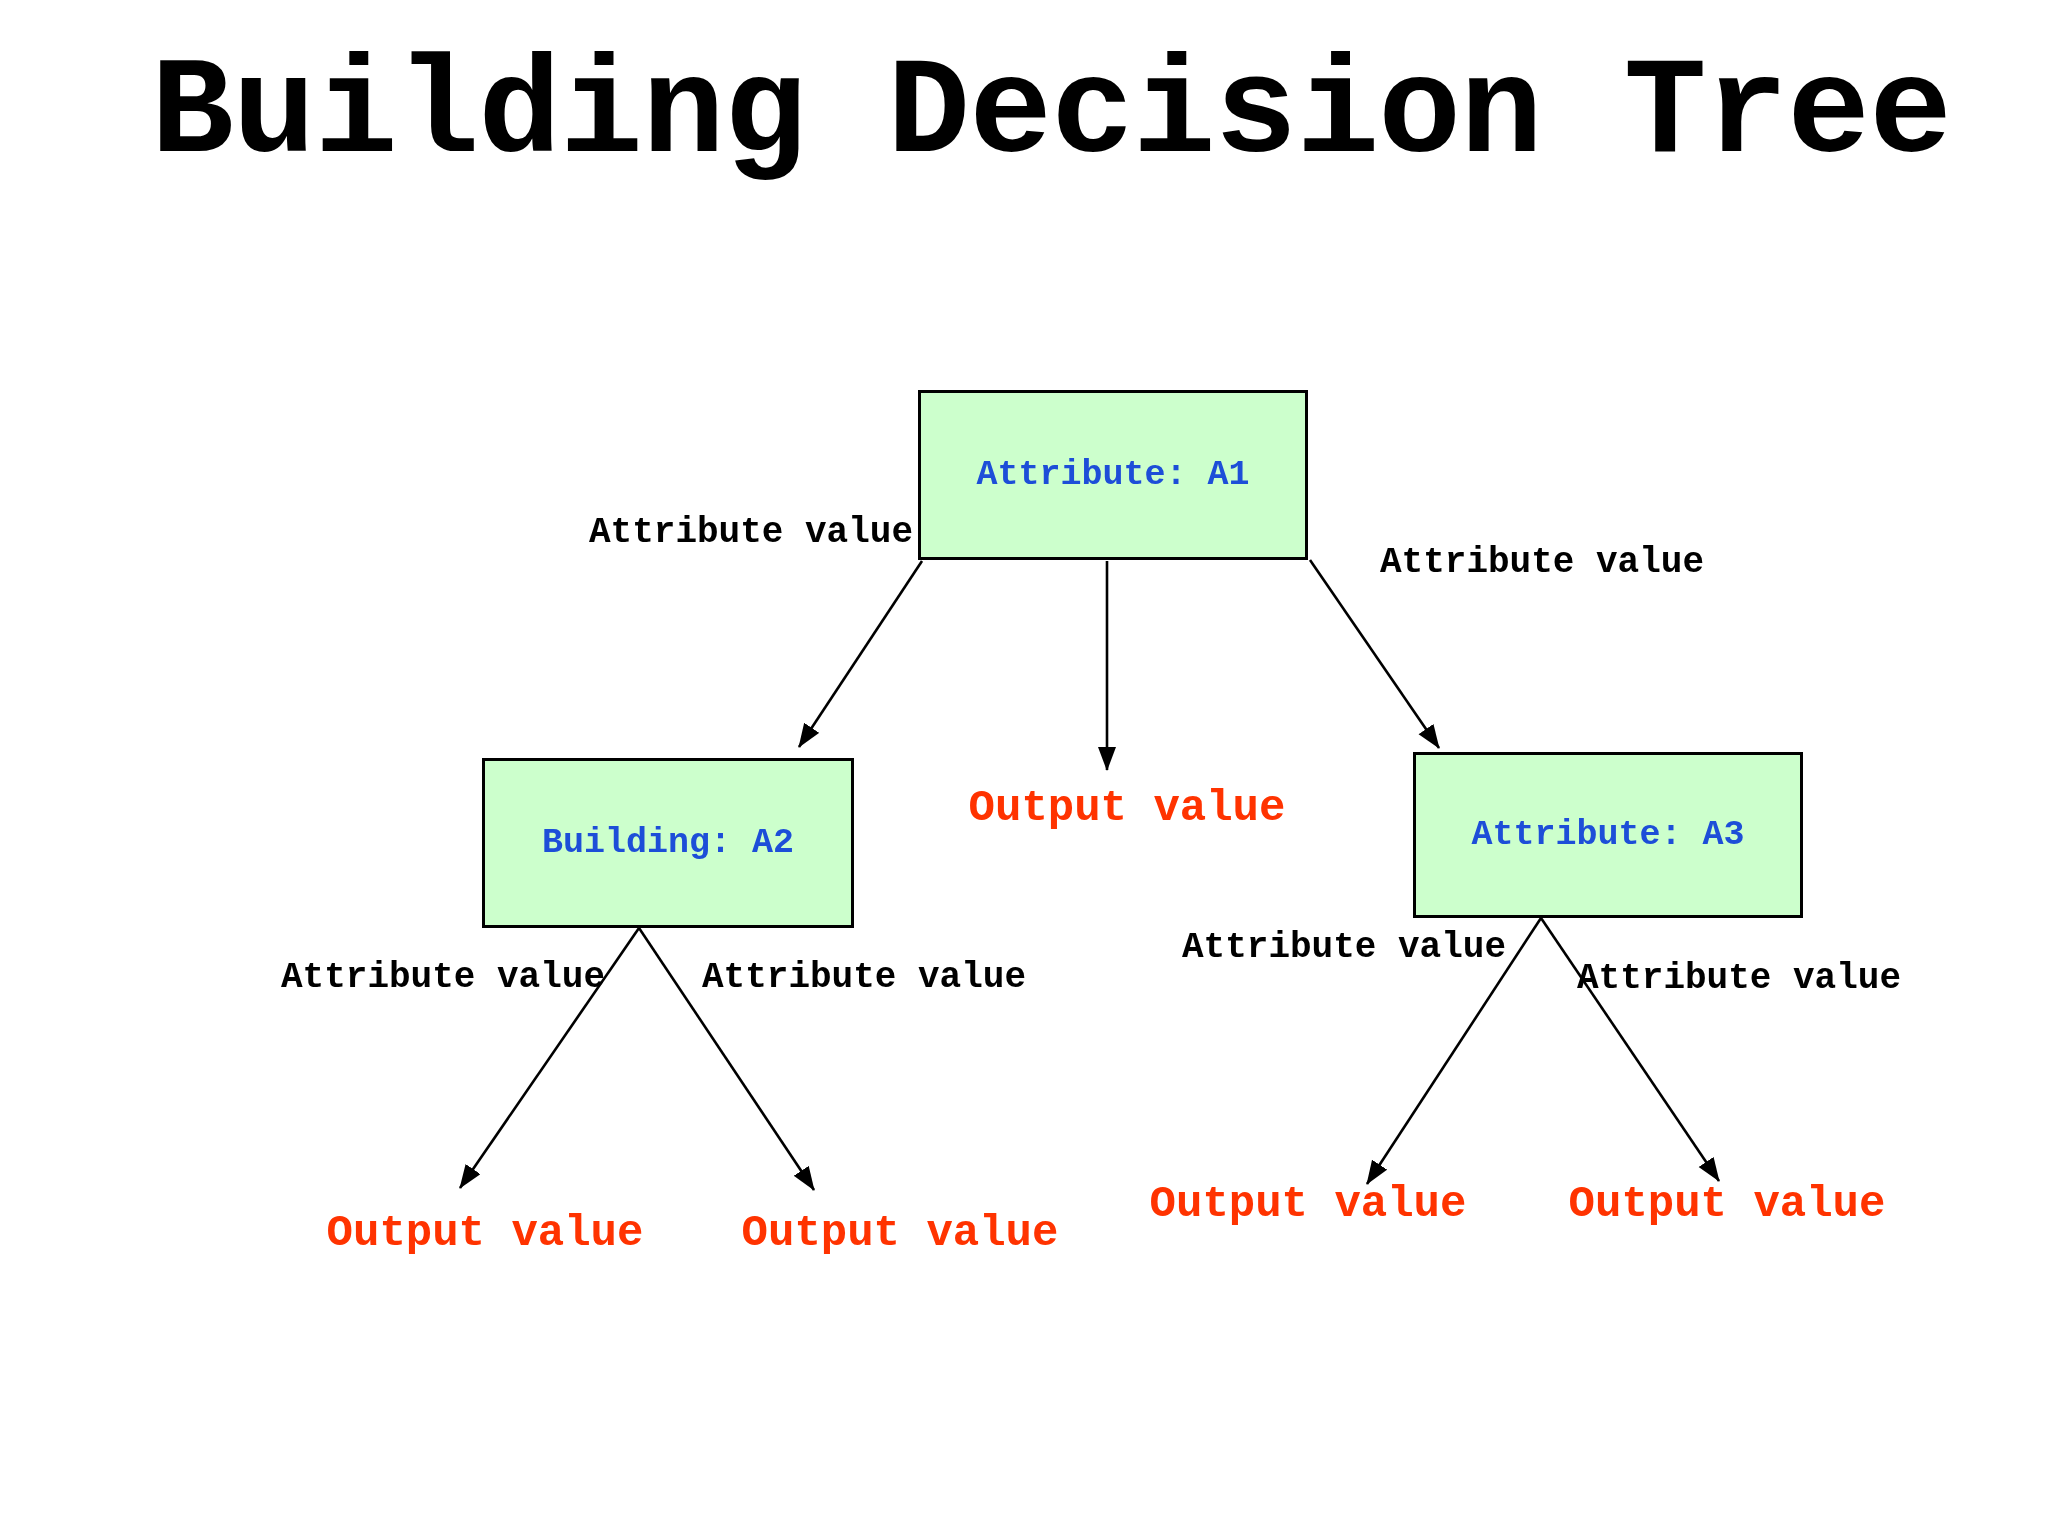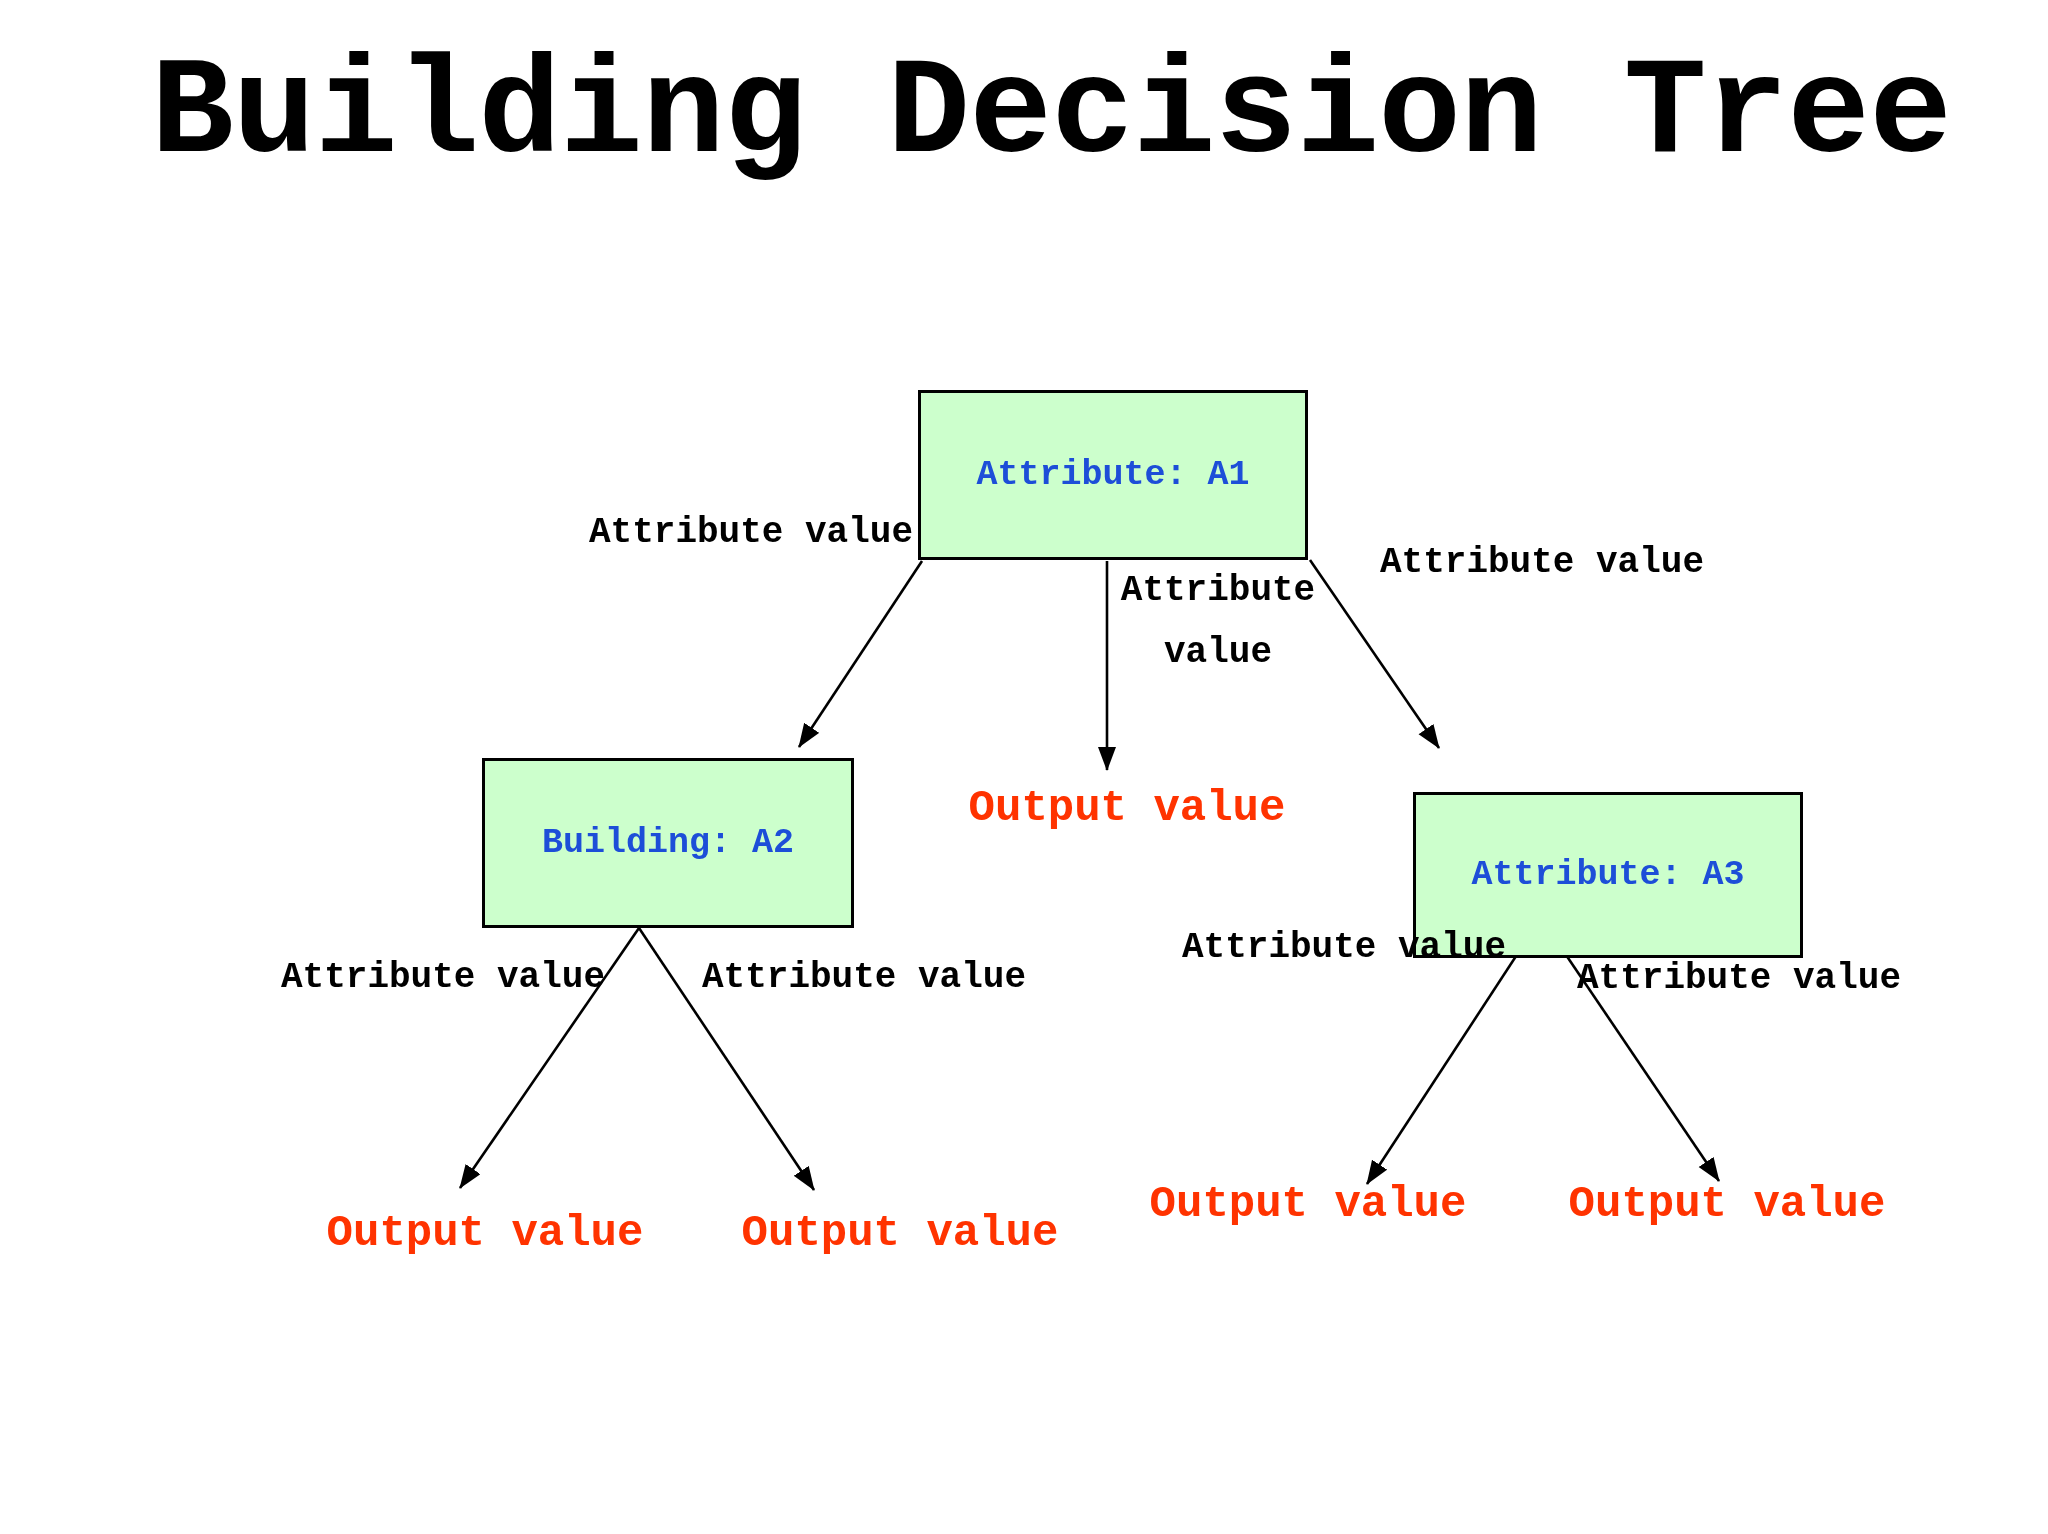--- a/index.html
+++ b/index.html
@@ -28,21 +28,21 @@
     position:absolute;
     box-sizing:border-box;
     background:var(--node_fill,#ccffcc);
     border:3px solid var(--node_border,#000000);
     display:flex;align-items:center;justify-content:center;
     font-size:35px;font-weight:bold;color:#1d4ed8;
     white-space:nowrap;
   }
   .node-a1{left:891px;top:390px;width:390px;height:170px;}
   .node-a2{left:455px;top:758px;width:372px;height:170px;}
-  .node-a3{left:1386px;top:792px;width:390px;height:166px;}
+  .node-a3{left:1386px;top:752px;width:390px;height:166px;}
   .edge-label{
     position:absolute;
     transform:translate(-50%,-50%);
     font-size:36px;font-weight:bold;
     color:var(--label_color,#000);
     white-space:nowrap;
     text-align:center;
     line-height:1.0;
   }
   .edge-label.two-line span{display:block;}
@@ -87,24 +87,20 @@
     <line x1="612" y1="928" x2="787" y2="1190" marker-end="url(#arrowhead)"></line>
     <line x1="1514" y1="918" x2="1340" y2="1184" marker-end="url(#arrowhead)"></line>
     <line x1="1514" y1="918" x2="1692" y2="1181" marker-end="url(#arrowhead)"></line>
   </svg>
 
   <div class="node node-a1">Attribute: A1</div>
   <div class="node node-a2">Building: A2</div>
   <div class="node node-a3">Attribute: A3</div>
 
   <div class="edge-label lbl-a1-left">Attribute value</div>
-  <div class="edge-label lbl-a1-mid two-line">
-    <span>Attribute</span>
-    <span>value</span>
-  </div>
   <div class="edge-label lbl-a1-right">Attribute value</div>
   <div class="edge-label lbl-a2-left">Attribute value</div>
   <div class="edge-label lbl-a2-right">Attribute value</div>
   <div class="edge-label lbl-a3-left">Attribute value</div>
   <div class="edge-label lbl-a3-right">Attribute value</div>
 
   <div class="output-label out-mid">Output value</div>
   <div class="output-label out-a2-left">Output value</div>
   <div class="output-label out-a2-right">Output value</div>
   <div class="output-label out-a3-left">Output value</div>

